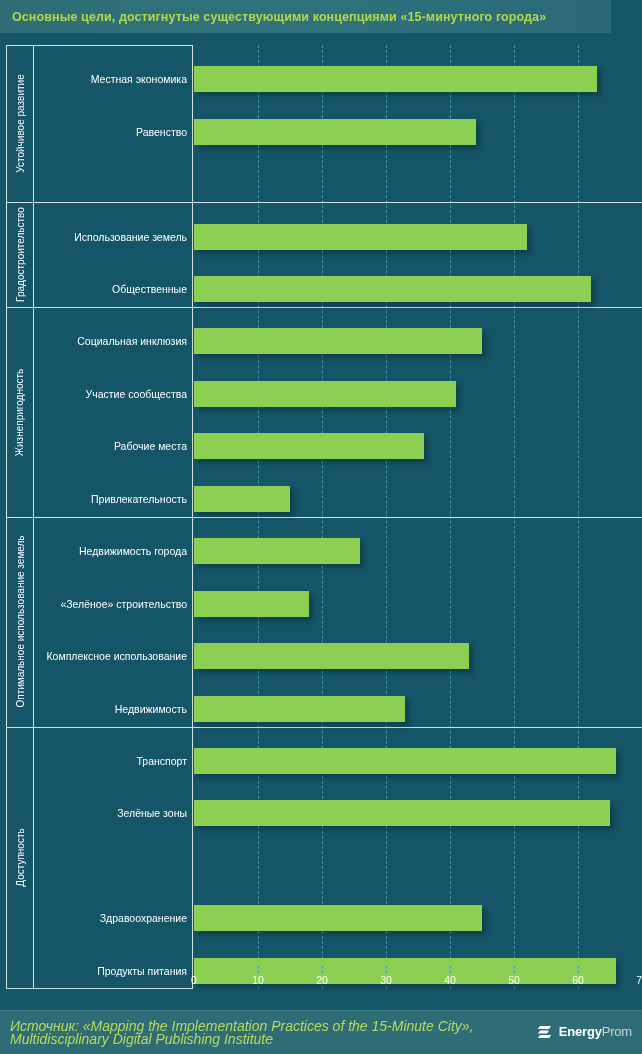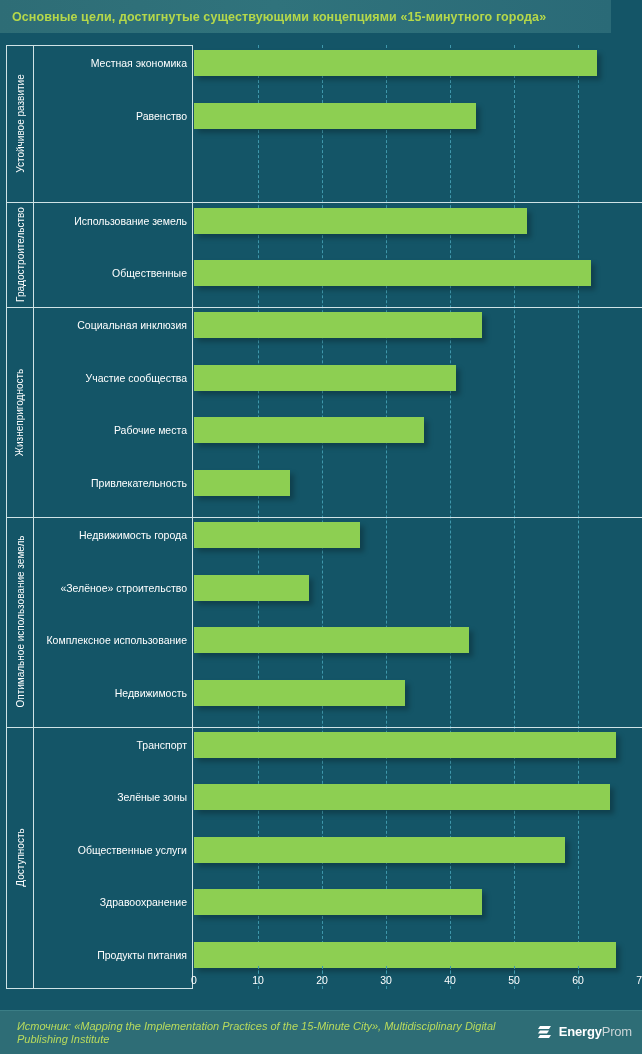--- a/index.html
+++ b/index.html
@@ -63,21 +63,21 @@
   .groupsep {
     position: absolute;
     left: 6px; width: 636px;
     height: 0;
     border-top: 1px solid #cfe3e6;
   }
 
   
   .rows {
     position: absolute;
-    left: 0; top: 4px;
+    left: 0; top: 20px;
     width: 642px; height: 944px;
   }
   .row {
     position: absolute;
     left: 0; width: 642px;
     display: flex; align-items: center;
   }
   .row-label {
     position: absolute;
     right: 455px;            
@@ -134,23 +134,23 @@
   
   .footer {
     position: absolute;
     left: 0; top: 1010px;
     width: 642px; height: 44px;
     background: #2e6d76;
     border-top: 1px solid #3b7e86;
   }
   .footer-src {
     position: absolute;
-    left: 17px; top: 9px;
+    left: 10px; top: 9px;
     width: 520px;
-    font-size: 11px;
+    font-size: 14px;
     font-style: italic;
     color: #b9db5c;
     line-height: 13px;
   }
   .logo {
     position: absolute;
     right: 10px; top: 13px;
     display: flex; align-items: center; gap: 8px;
   }
   .logo-mark { width: 13px; height: 14px; display: block; }
@@ -232,24 +232,20 @@
           <div class="bar" style="top: 13.2222px; width: 211.2px; background: rgb(141, 207, 82);"></div>
         </div>
         <div class="row" style="top: 681.778px; height: 52.4444px;">
           <div class="row-label" style="top: 20.2222px;">Транспорт</div>
           <div class="bar" style="top: 13.2222px; width: 422.4px; background: rgb(141, 207, 82);"></div>
         </div>
         <div class="row" style="top: 734.222px; height: 52.4444px;">
           <div class="row-label" style="top: 20.2222px;">Зелёные зоны</div>
           <div class="bar" style="top: 13.2222px; width: 416px; background: rgb(141, 207, 82);"></div>
         </div>
-        <div class="row" style="top: 786.667px; height: 52.4444px;">
-          <div class="row-label" style="top: 20.2222px;">Общественные услуги</div>
-          <div class="bar" style="top: 13.2222px; width: 371.2px; background: rgb(141, 207, 82);"></div>
-        </div>
         <div class="row" style="top: 839.111px; height: 52.4444px;">
           <div class="row-label" style="top: 20.2222px;">Здравоохранение</div>
           <div class="bar" style="top: 13.2222px; width: 288px; background: rgb(141, 207, 82);"></div>
         </div>
         <div class="row" style="top: 891.556px; height: 52.4444px;">
           <div class="row-label" style="top: 20.2222px;">Продукты питания</div>
           <div class="bar" style="top: 13.2222px; width: 422.4px; background: rgb(141, 207, 82);"></div>
         </div>
       </div>
     <div id="grouplabels">

